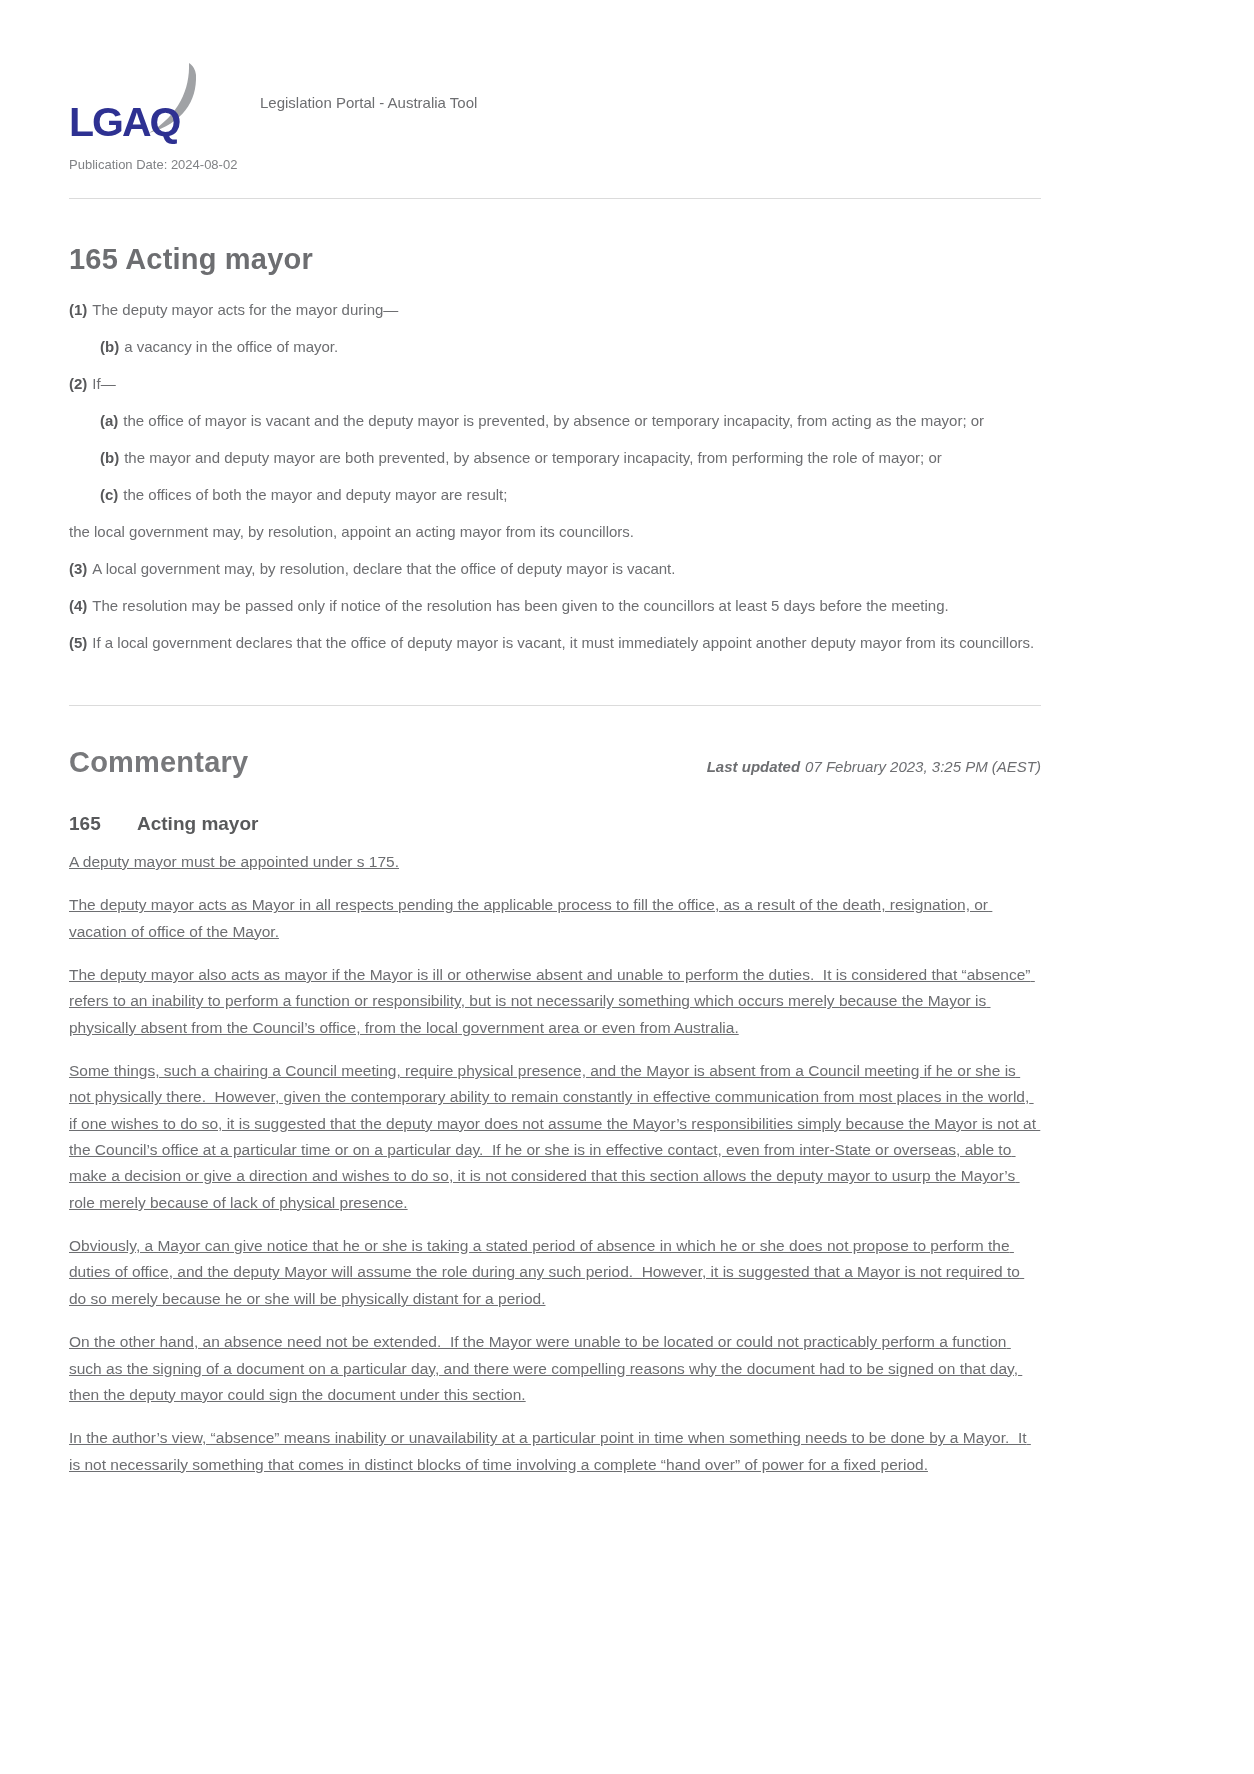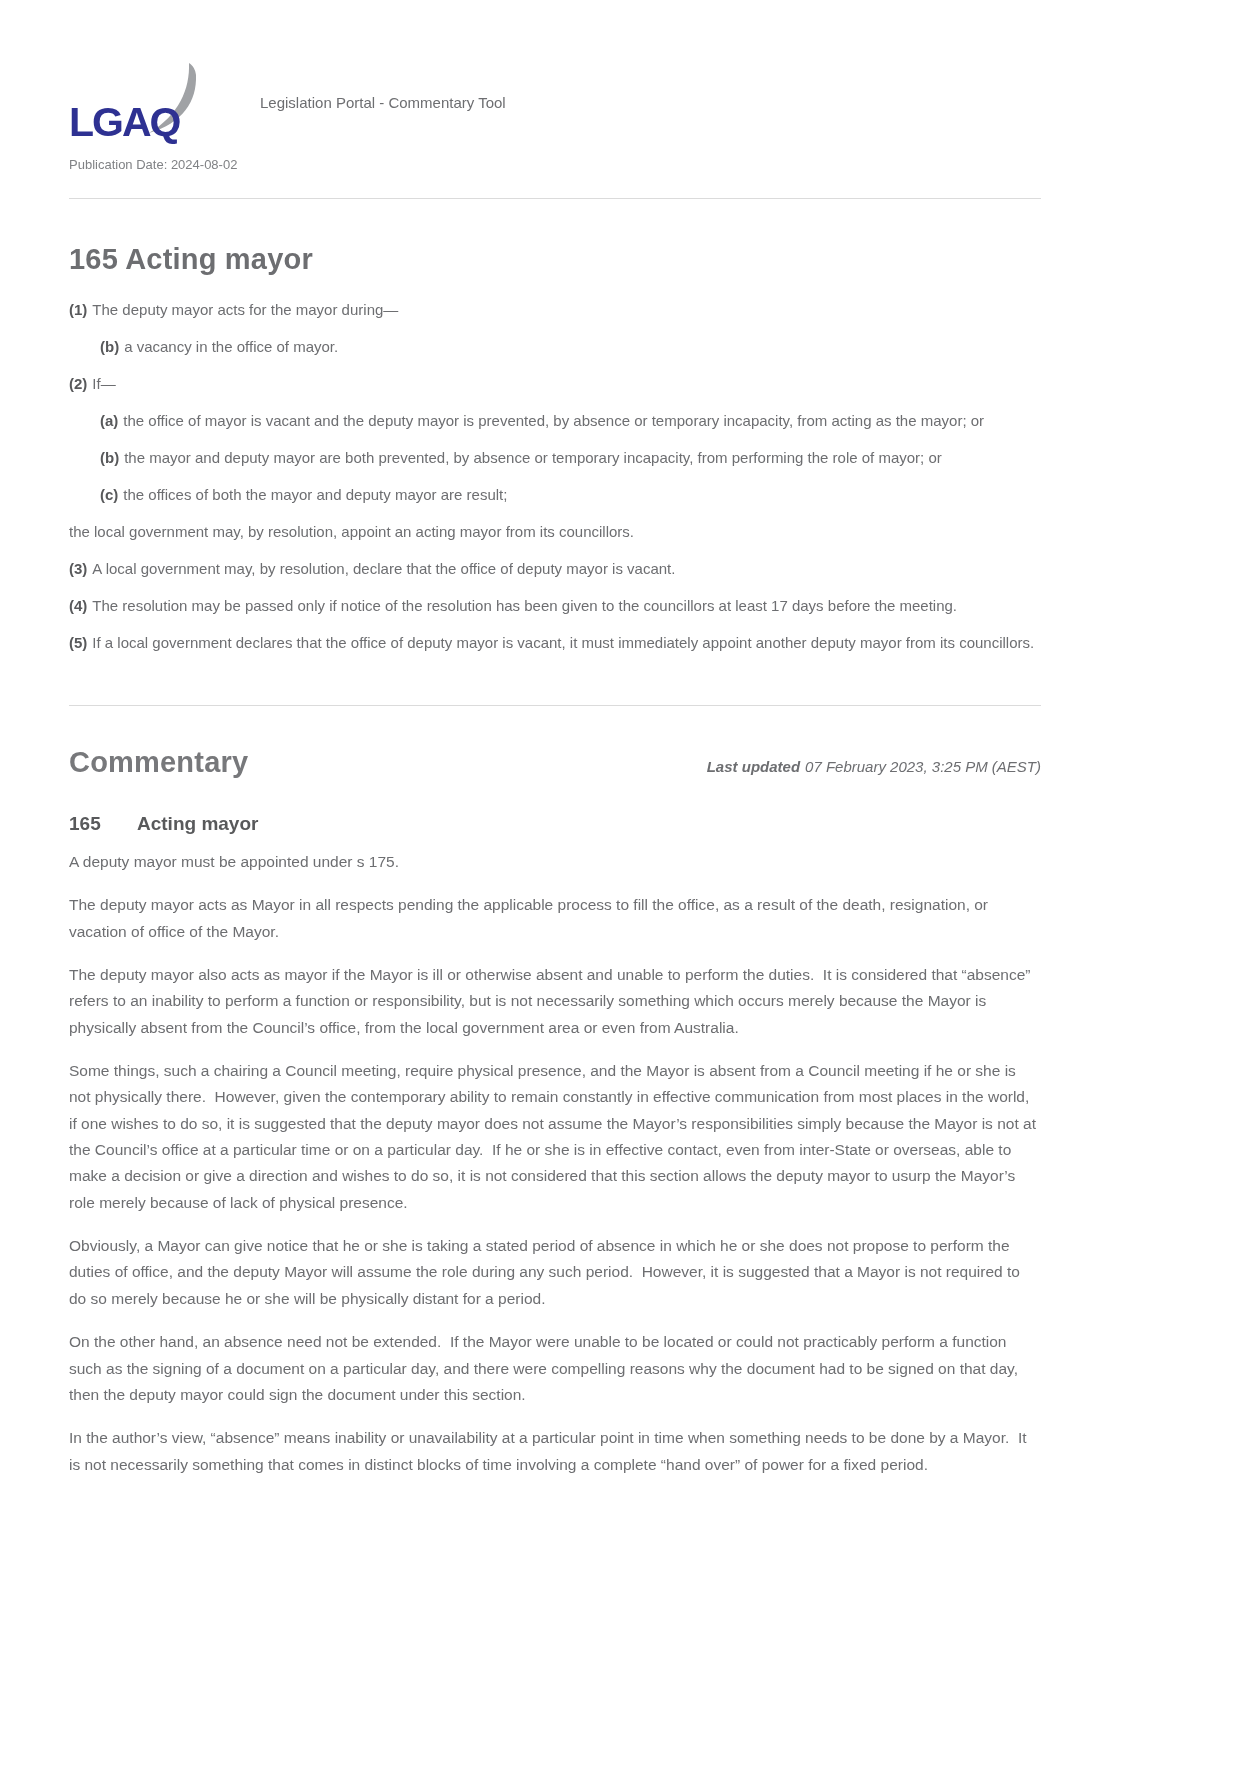--- a/index.html
+++ b/index.html
@@ -123,53 +123,54 @@
   .commentary-subheading .sec-num {
     display: inline-block;
     min-width: 68px;
   }
   .commentary p {
     font-size: 15.5px;
     line-height: 1.7;
     color: #6D6E71;
     margin: 0 0 17px 0;
     white-space: pre-wrap;
+    text-decoration: underline;
   }
 </style>
 </head>
 <body>
 
 <div class="page">
 
   <div class="header">
     <div class="logo">
       <svg class="swoosh" viewBox="0 0 56 82" aria-hidden="true">
         <path d="M44 2 C 45 28 34 54 4 72 C 38 62 52 40 51 14 C 50.5 9 48 4.5 44 2 Z" fill="#A0A2A5"></path>
       </svg>
       <span class="logo-text">LGAQ</span>
     </div>
-    <span class="app-title">Legislation Portal - Commentary Tool</span>
+    <span class="app-title">Legislation Portal - Australia Tool</span>
   </div>
 
   <div class="pub-date">Publication Date: 2024-08-02</div>
 
   <hr class="divider">
 
   <div class="act-heading">165 Acting mayor</div>
 
   <div class="act-body">
     <p class="provision lvl0"><span class="num">(1)</span><span>The deputy mayor acts for the mayor during—</span></p>
     <p class="provision lvl1"><span class="num">(b)</span><span>a vacancy in the office of mayor.</span></p>
     <p class="provision lvl0"><span class="num">(2)</span><span>If—</span></p>
     <p class="provision lvl1"><span class="num">(a)</span><span>the office of mayor is vacant and the deputy mayor is prevented, by absence or temporary incapacity, from acting as the mayor; or</span></p>
     <p class="provision lvl1"><span class="num">(b)</span><span>the mayor and deputy mayor are both prevented, by absence or temporary incapacity, from performing the role of mayor; or</span></p>
     <p class="provision lvl1"><span class="num">(c)</span><span>the offices of both the mayor and deputy mayor are result;</span></p>
     <p class="provision lvl0"><span class="num"></span><span>the local government may, by resolution, appoint an acting mayor from its councillors.</span></p>
     <p class="provision lvl0"><span class="num">(3)</span><span>A local government may, by resolution, declare that the office of deputy mayor is vacant.</span></p>
-    <p class="provision lvl0"><span class="num">(4)</span><span>The resolution may be passed only if notice of the resolution has been given to the councillors at least 17 days before the meeting.</span></p>
+    <p class="provision lvl0"><span class="num">(4)</span><span>The resolution may be passed only if notice of the resolution has been given to the councillors at least 5 days before the meeting.</span></p>
     <p class="provision lvl0"><span class="num">(5)</span><span>If a local government declares that the office of deputy mayor is vacant, it must immediately appoint another deputy mayor from its councillors.</span></p>
   </div>
 
   <hr class="divider">
 
   <div class="commentary">
     <div class="commentary-header">
       <span class="commentary-heading">Commentary</span>
       <span class="last-updated"><span class="lu-label">Last updated</span><span>07 February 2023, 3:25 PM (AEST)</span></span>
     </div>

